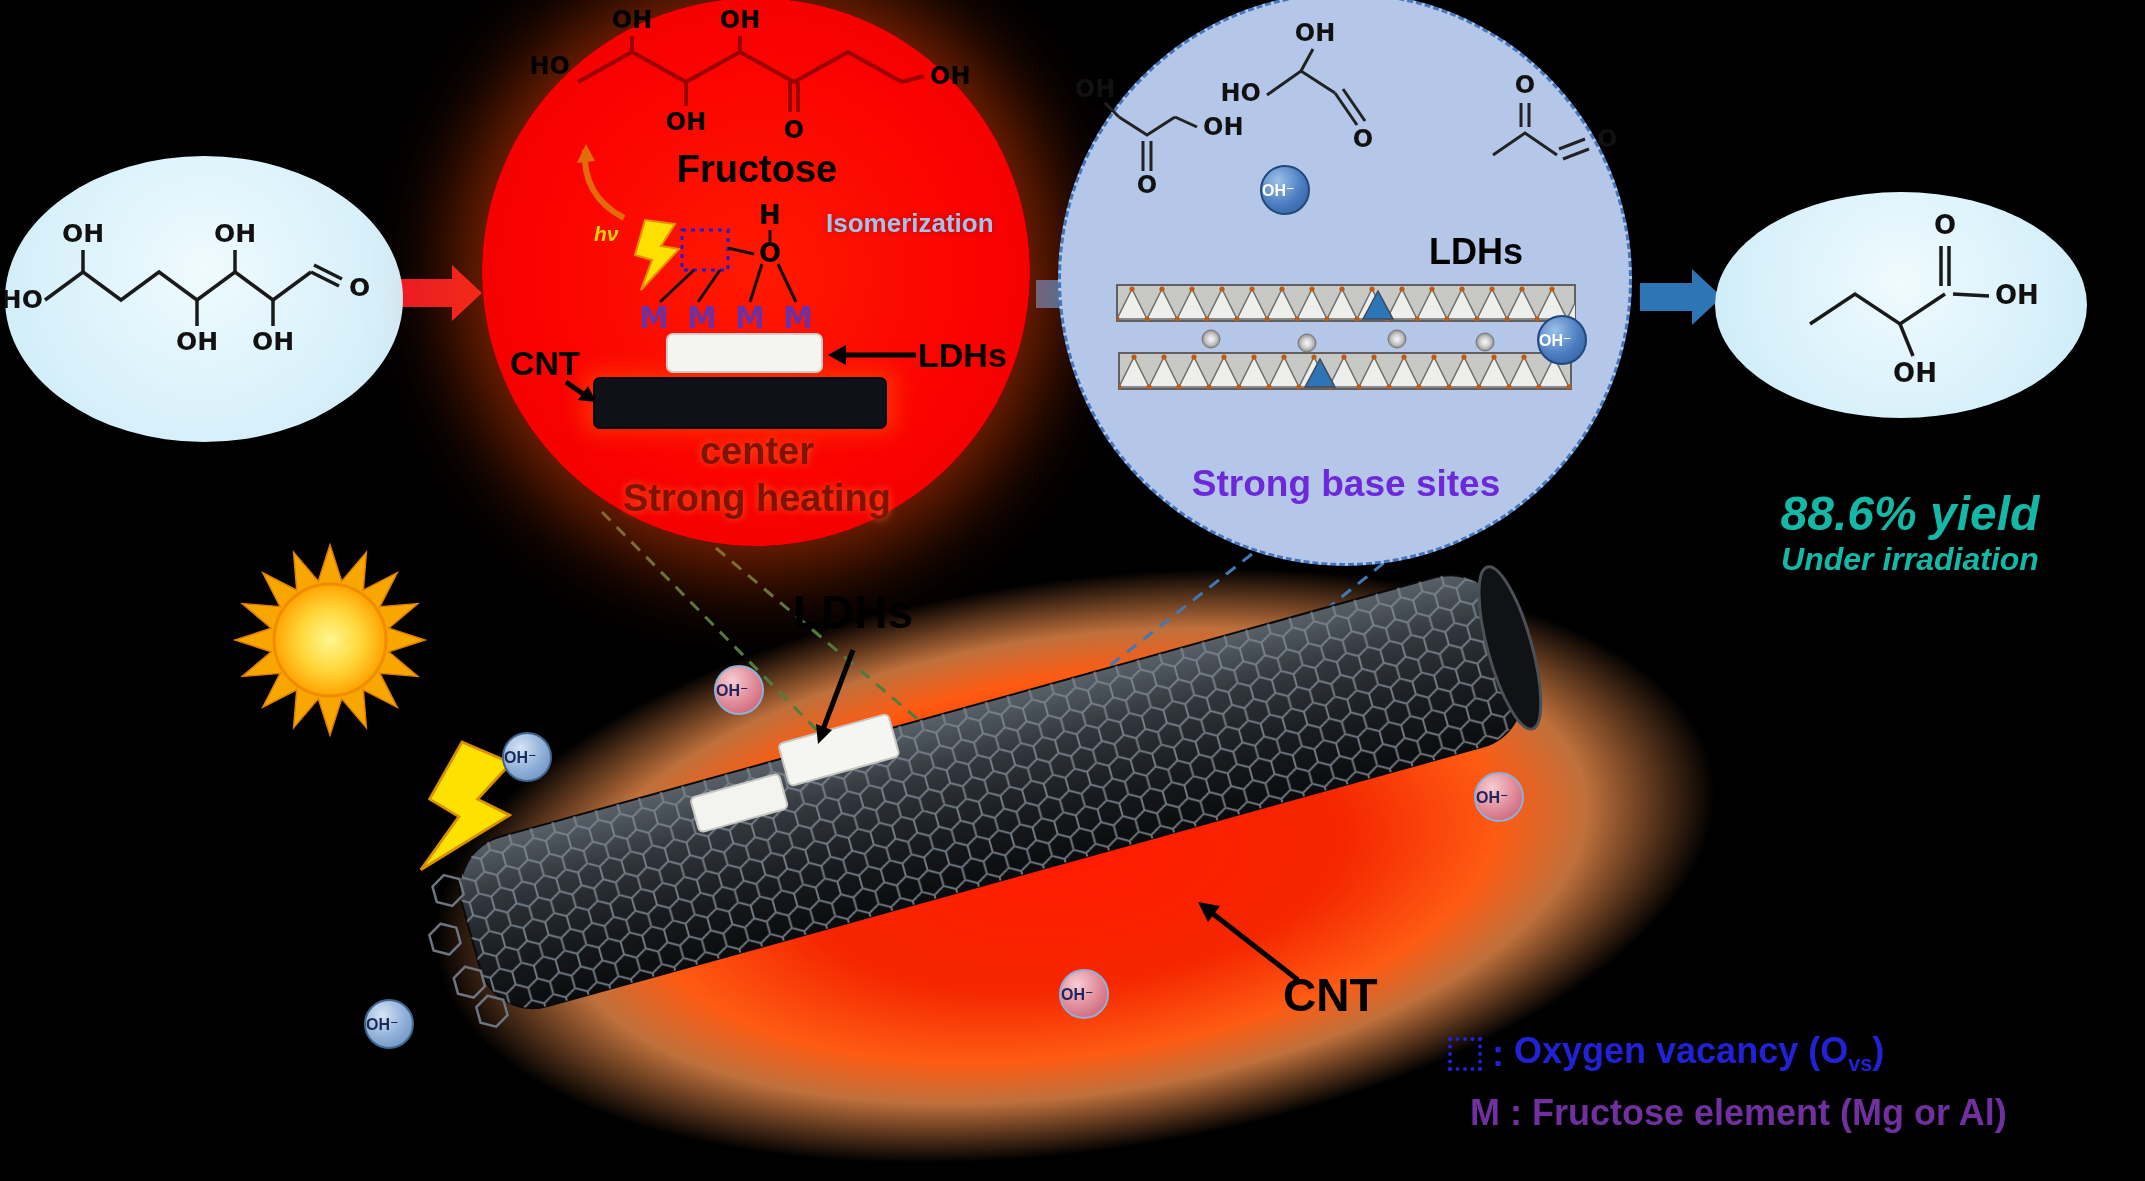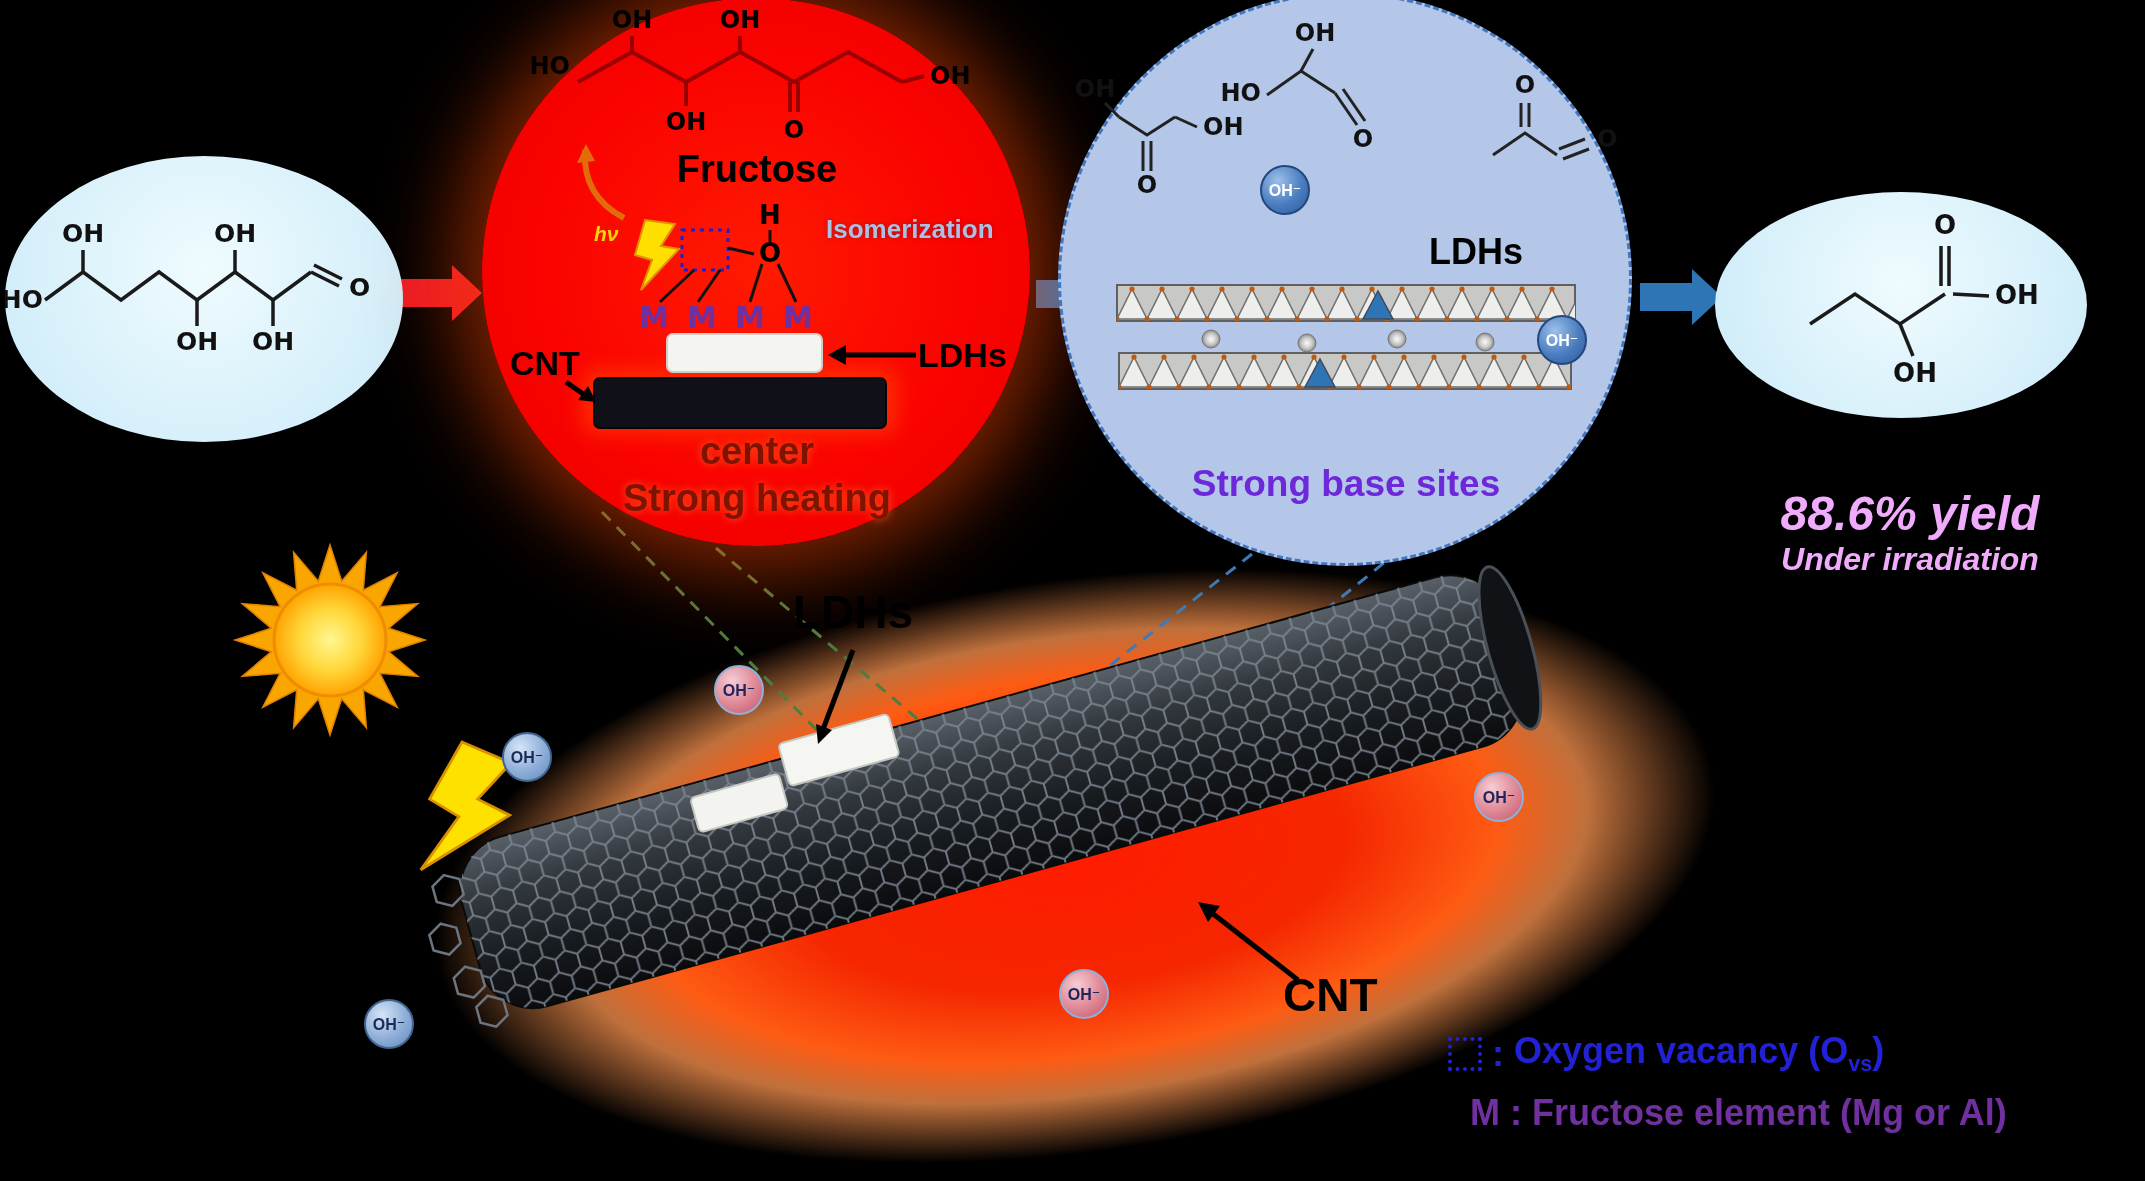--- a/index.html
+++ b/index.html
@@ -21,42 +21,42 @@
   .circle-red{position:absolute;left:482px;top:-2px;width:548px;height:548px;border-radius:50%;z-index:4;
               background:radial-gradient(circle,#ff1a00 0%,#fa0300 55%,#f00000 82%,#ff3c00 100%);
               box-shadow:0 0 80px 28px rgba(255,70,0,.5);}
   .circle-blue{position:absolute;left:1058px;top:-8px;width:574px;height:574px;border-radius:50%;z-index:4;
                background:#b4c7e8;border:3px dashed #4577be;box-sizing:border-box;}
   .mol-svg{position:absolute;left:0;top:0;}
 
   
   .rc-title{position:absolute;left:140px;top:150px;width:270px;text-align:center;
             font-size:38px;font-weight:bold;color:#000;z-index:5;}
-  .rc-isomer{position:absolute;left:344px;top:216px;font-size:26px;font-weight:bold;
+  .rc-isomer{position:absolute;left:344px;top:210px;font-size:26px;font-weight:bold;
              color:#a9c1e2;text-shadow:0 0 4px rgba(20,30,80,.35);z-index:5;}
   .rc-hv{position:absolute;left:112px;top:224px;font-size:21px;font-weight:bold;font-style:italic;
          color:#ffd400;z-index:5;}
   .rc-cnt{position:absolute;left:28px;top:346px;font-size:34px;font-weight:bold;color:#000;z-index:5;}
   .rc-ldhs{position:absolute;left:436px;top:338px;font-size:34px;font-weight:bold;color:#000;z-index:5;}
   .rc-heat{position:absolute;left:94px;top:430px;width:362px;text-align:center;font-size:38px;line-height:47px;
            font-weight:bold;color:#7e1400;text-shadow:0 0 9px rgba(255,95,30,.9);z-index:5;}
 
   .bc-ldhs{position:absolute;left:368px;top:236px;font-size:36px;font-weight:bold;color:#000;z-index:5;}
   .bc-base{position:absolute;left:80px;top:468px;width:410px;text-align:center;font-size:37px;
            font-weight:bold;color:#6d28d9;z-index:5;}
 
   .yield{position:absolute;left:1690px;top:486px;width:440px;text-align:center;z-index:5;
-         color:#f0abfc;font-weight:bold;font-style:italic;}
+         color:#14b8a6;font-weight:bold;font-style:italic;}
   .yield .l1{font-size:48px;}
   .yield .l2{font-size:32px;}
 
   .big-label{position:absolute;font-size:46px;font-weight:bold;color:#000;z-index:5;}
 
   .oh-badge{position:absolute;width:46px;height:46px;border-radius:50%;display:flex;align-items:center;
-            justify-content:center;font-weight:bold;font-size:16px;z-index:5;}
+            font-weight:bold;font-size:16px;z-index:5;}
   .oh-pink{background:radial-gradient(circle at 35% 30%,#f6cdd4,#e28f9c 48%,#c3556d);
            border:2px solid #8fb0d8;color:#23235e;}
   .oh-blue{background:radial-gradient(circle at 35% 30%,#d6e4f6,#93b2da 50%,#6088ba);
            border:2px solid #40658f;color:#1b2b58;}
   .oh-deep{background:radial-gradient(circle at 35% 30%,#9cc0e8,#4a7cc0 55%,#2f5a98);
            border:2px solid #24477c;color:#fff;}
 
   .legend-row{position:absolute;display:flex;align-items:center;gap:10px;font-weight:bold;
               font-size:36px;z-index:6;white-space:nowrap;}
   .legend-vacancy{left:1448px;top:1030px;color:#2121d6;}

